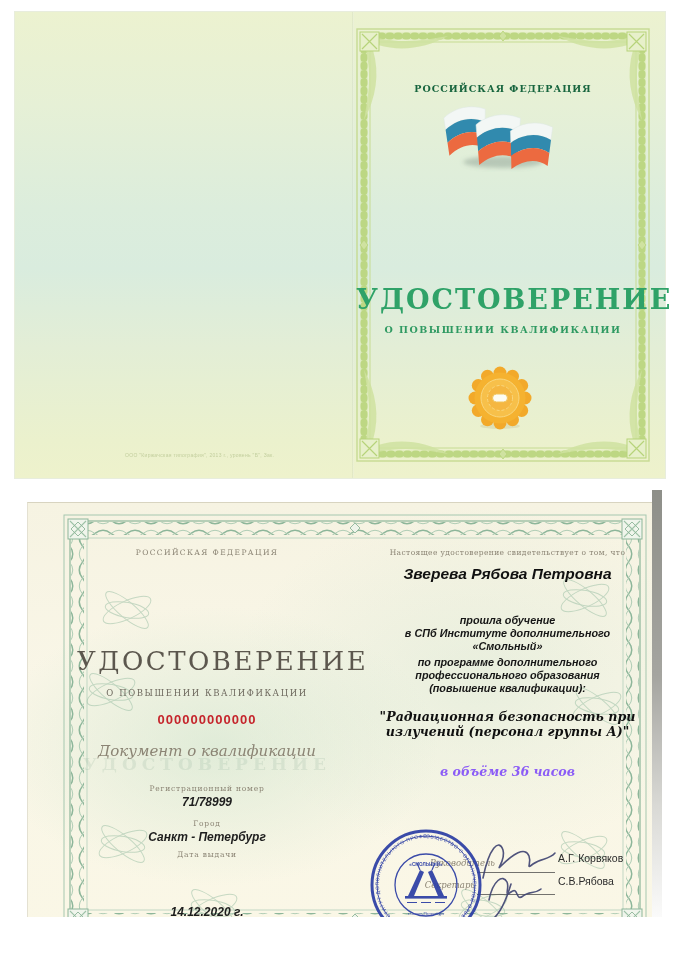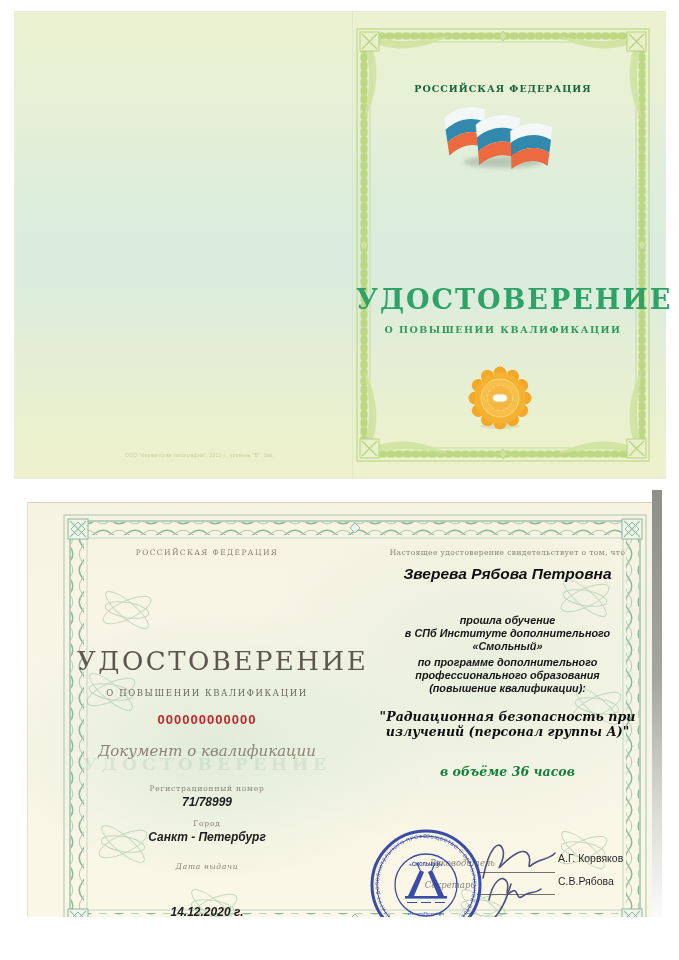--- a/index.html
+++ b/index.html
@@ -42,29 +42,29 @@
   .in-country{top:58px;font-family:"DejaVu Serif",serif;font-size:7.5px;letter-spacing:1.4px;color:#8b8474;}
   .in-inst{top:74px;font-size:11.8px;font-weight:bold;line-height:13.5px;color:#1b1b1b;}
   .in-title{top:156px;font-family:"DejaVu Serif",serif;font-size:26px;letter-spacing:2.5px;color:#5c574e;}
   .in-sub{top:198px;font-family:"DejaVu Serif",serif;font-size:8.5px;letter-spacing:1.6px;color:#6e695e;}
   .in-serial{top:222px;font-size:13px;font-weight:bold;letter-spacing:1px;color:#c5242b;}
   .in-doctype{top:252px;font-family:"DejaVu Serif",serif;font-style:italic;font-size:15px;color:#8b8474;}
   .ghost{top:264px;font-family:"DejaVu Serif",serif;font-weight:bold;font-size:17px;letter-spacing:5px;
          color:rgba(130,165,140,.17);}
   .in-reg-l{top:294px;} .in-reg-v{top:305px;}
   .in-city-l{top:329px;} .in-city-v{top:340px;}
-  .in-date-l{top:372px;font-style:italic;} .in-date-v{top:375px;margin-top:40px;}
+  .in-date-l{top:360px;} .in-date-v{top:375px;margin-top:40px;}
 
   .r-intro{top:58px;font-family:"DejaVu Serif",serif;font-size:7.5px;letter-spacing:.4px;color:#8b8474;}
   .r-name{top:75px;font-size:15.5px;font-weight:bold;font-style:italic;color:#101010;}
   .r-block{font-size:10.8px;font-weight:bold;font-style:italic;line-height:12.8px;color:#161616;}
   .r-train{top:104px;margin-top:20px;} .r-pintro{top:166px;}
   .r-prog{top:219px;font-family:"DejaVu Serif",serif;font-size:12.6px;font-weight:bold;font-style:italic;
           line-height:15px;color:#101010;}
-  .r-vol{top:274px;font-family:"DejaVu Serif",serif;font-size:12.6px;font-weight:bold;font-style:italic;color:#15803d;}
+  .r-vol{top:274px;font-family:"DejaVu Serif",serif;font-size:12.6px;font-weight:bold;font-style:italic;color:#8b5cf6;}
 
   .sig-lbl{position:absolute;font-family:"DejaVu Serif",serif;font-style:italic;font-size:8.5px;color:#8b8474;
            width:120px;text-align:right;}
   .sig-line{position:absolute;height:1px;background:rgba(70,70,70,.75);}
   .sig-name{position:absolute;font-size:10.5px;color:#2b2b2b;}
 </style>
 </head>
 <body>
 
 <div class="page">

